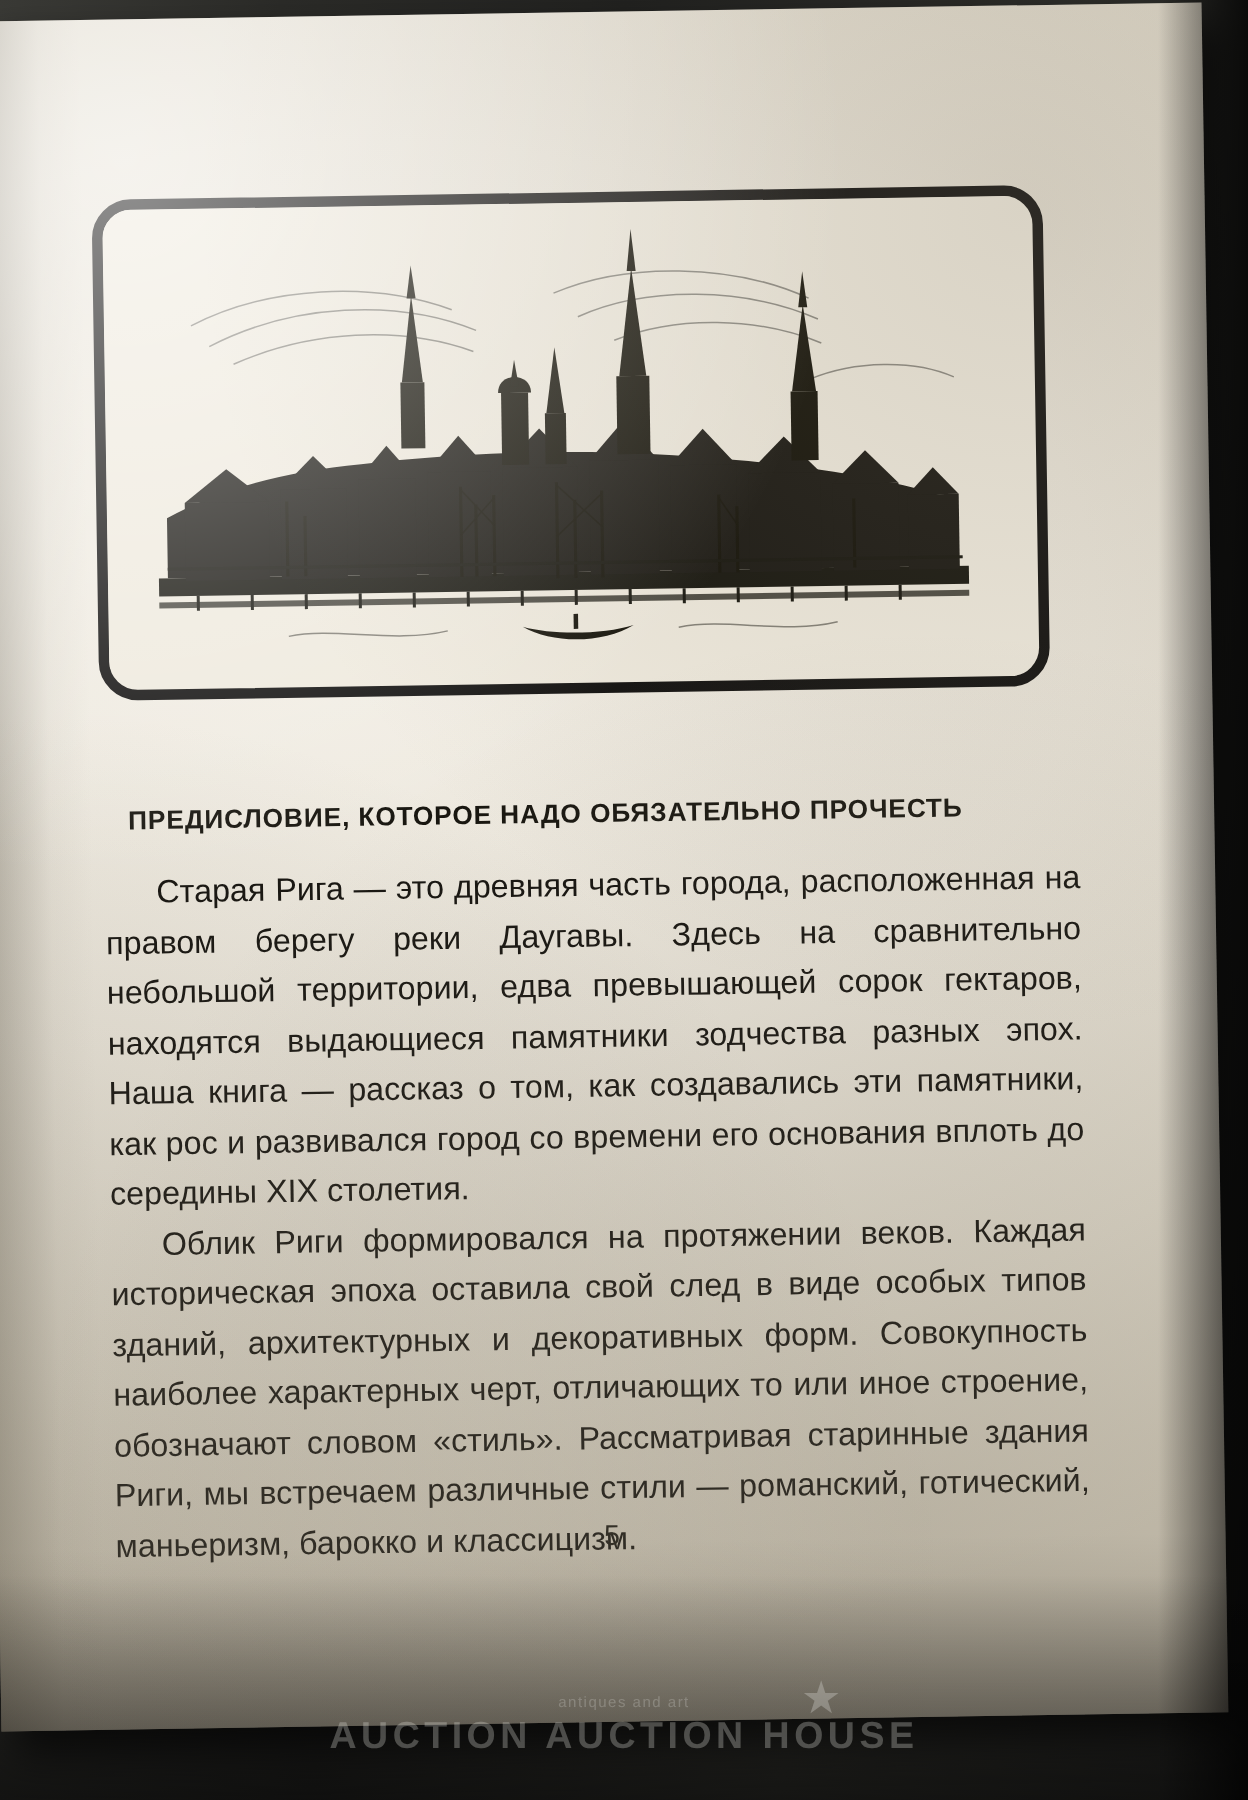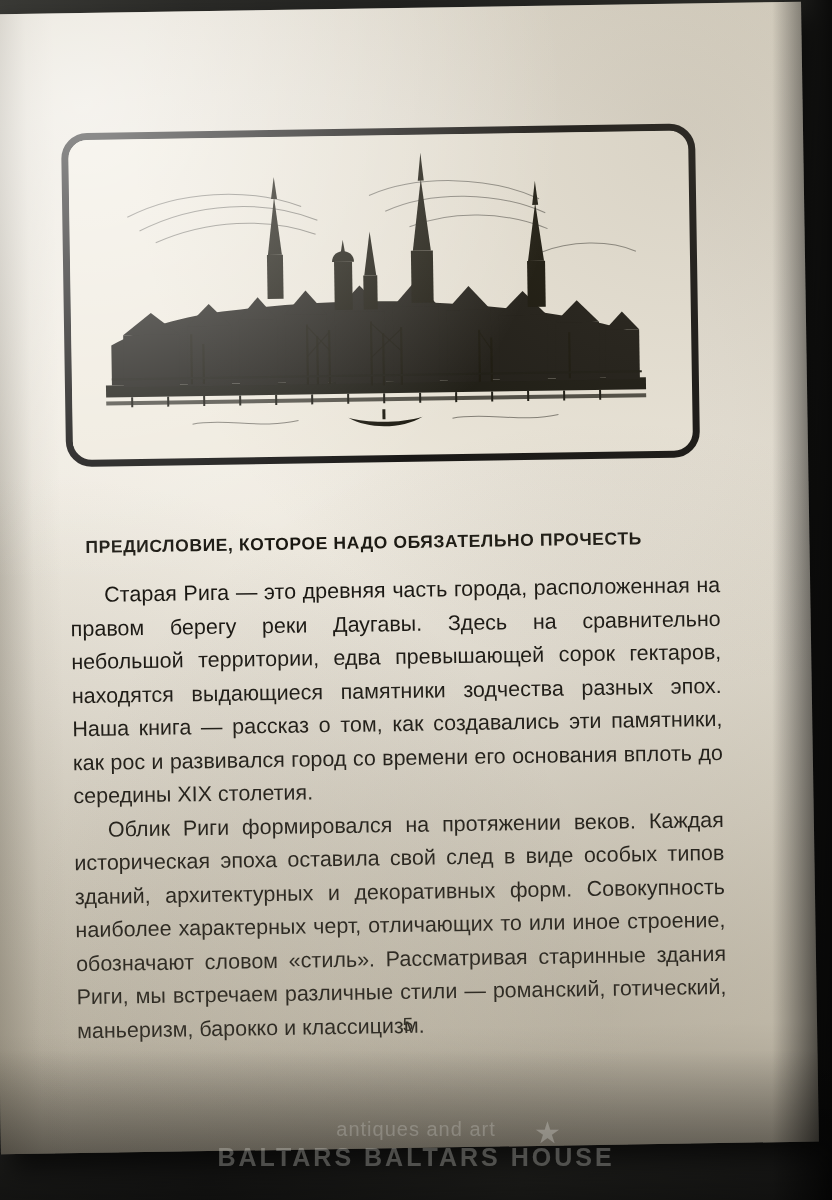--- a/index.html
+++ b/index.html
@@ -145,21 +145,21 @@
     left: 0;
     bottom: 28px;
     width: 832px;
     text-align: center;
     color: rgba(225,225,220,0.30);
     font-family: "Liberation Sans", sans-serif;
     pointer-events: none;
   }
   .watermark .wm-small {
     display: block;
-    font-size: 20px;
+    font-size: 10px;
     letter-spacing: 1px;
     margin-bottom: 2px;
     color: rgba(225,225,220,0.26);
   }
   .watermark .wm-main {
     display: block;
     font-size: 25px;
     letter-spacing: 3px;
     font-weight: 700;
   }
@@ -317,16 +317,16 @@
 
     <div class="gutter"></div>
     <div class="page-curl-bottom"></div>
   </div>
 
   <div class="desk-shadow-right"></div>
   <div class="desk-shadow-bottom"></div>
 
   <div class="watermark">
     <span class="wm-small">antiques and art</span>
-    <span class="wm-main">BALTARS BALTARS HOUSE</span>
+    <span class="wm-main">AUCTION AUCTION HOUSE</span>
   </div>
   <div class="wm-star">★</div>
 </div>
 
 </body></html>

